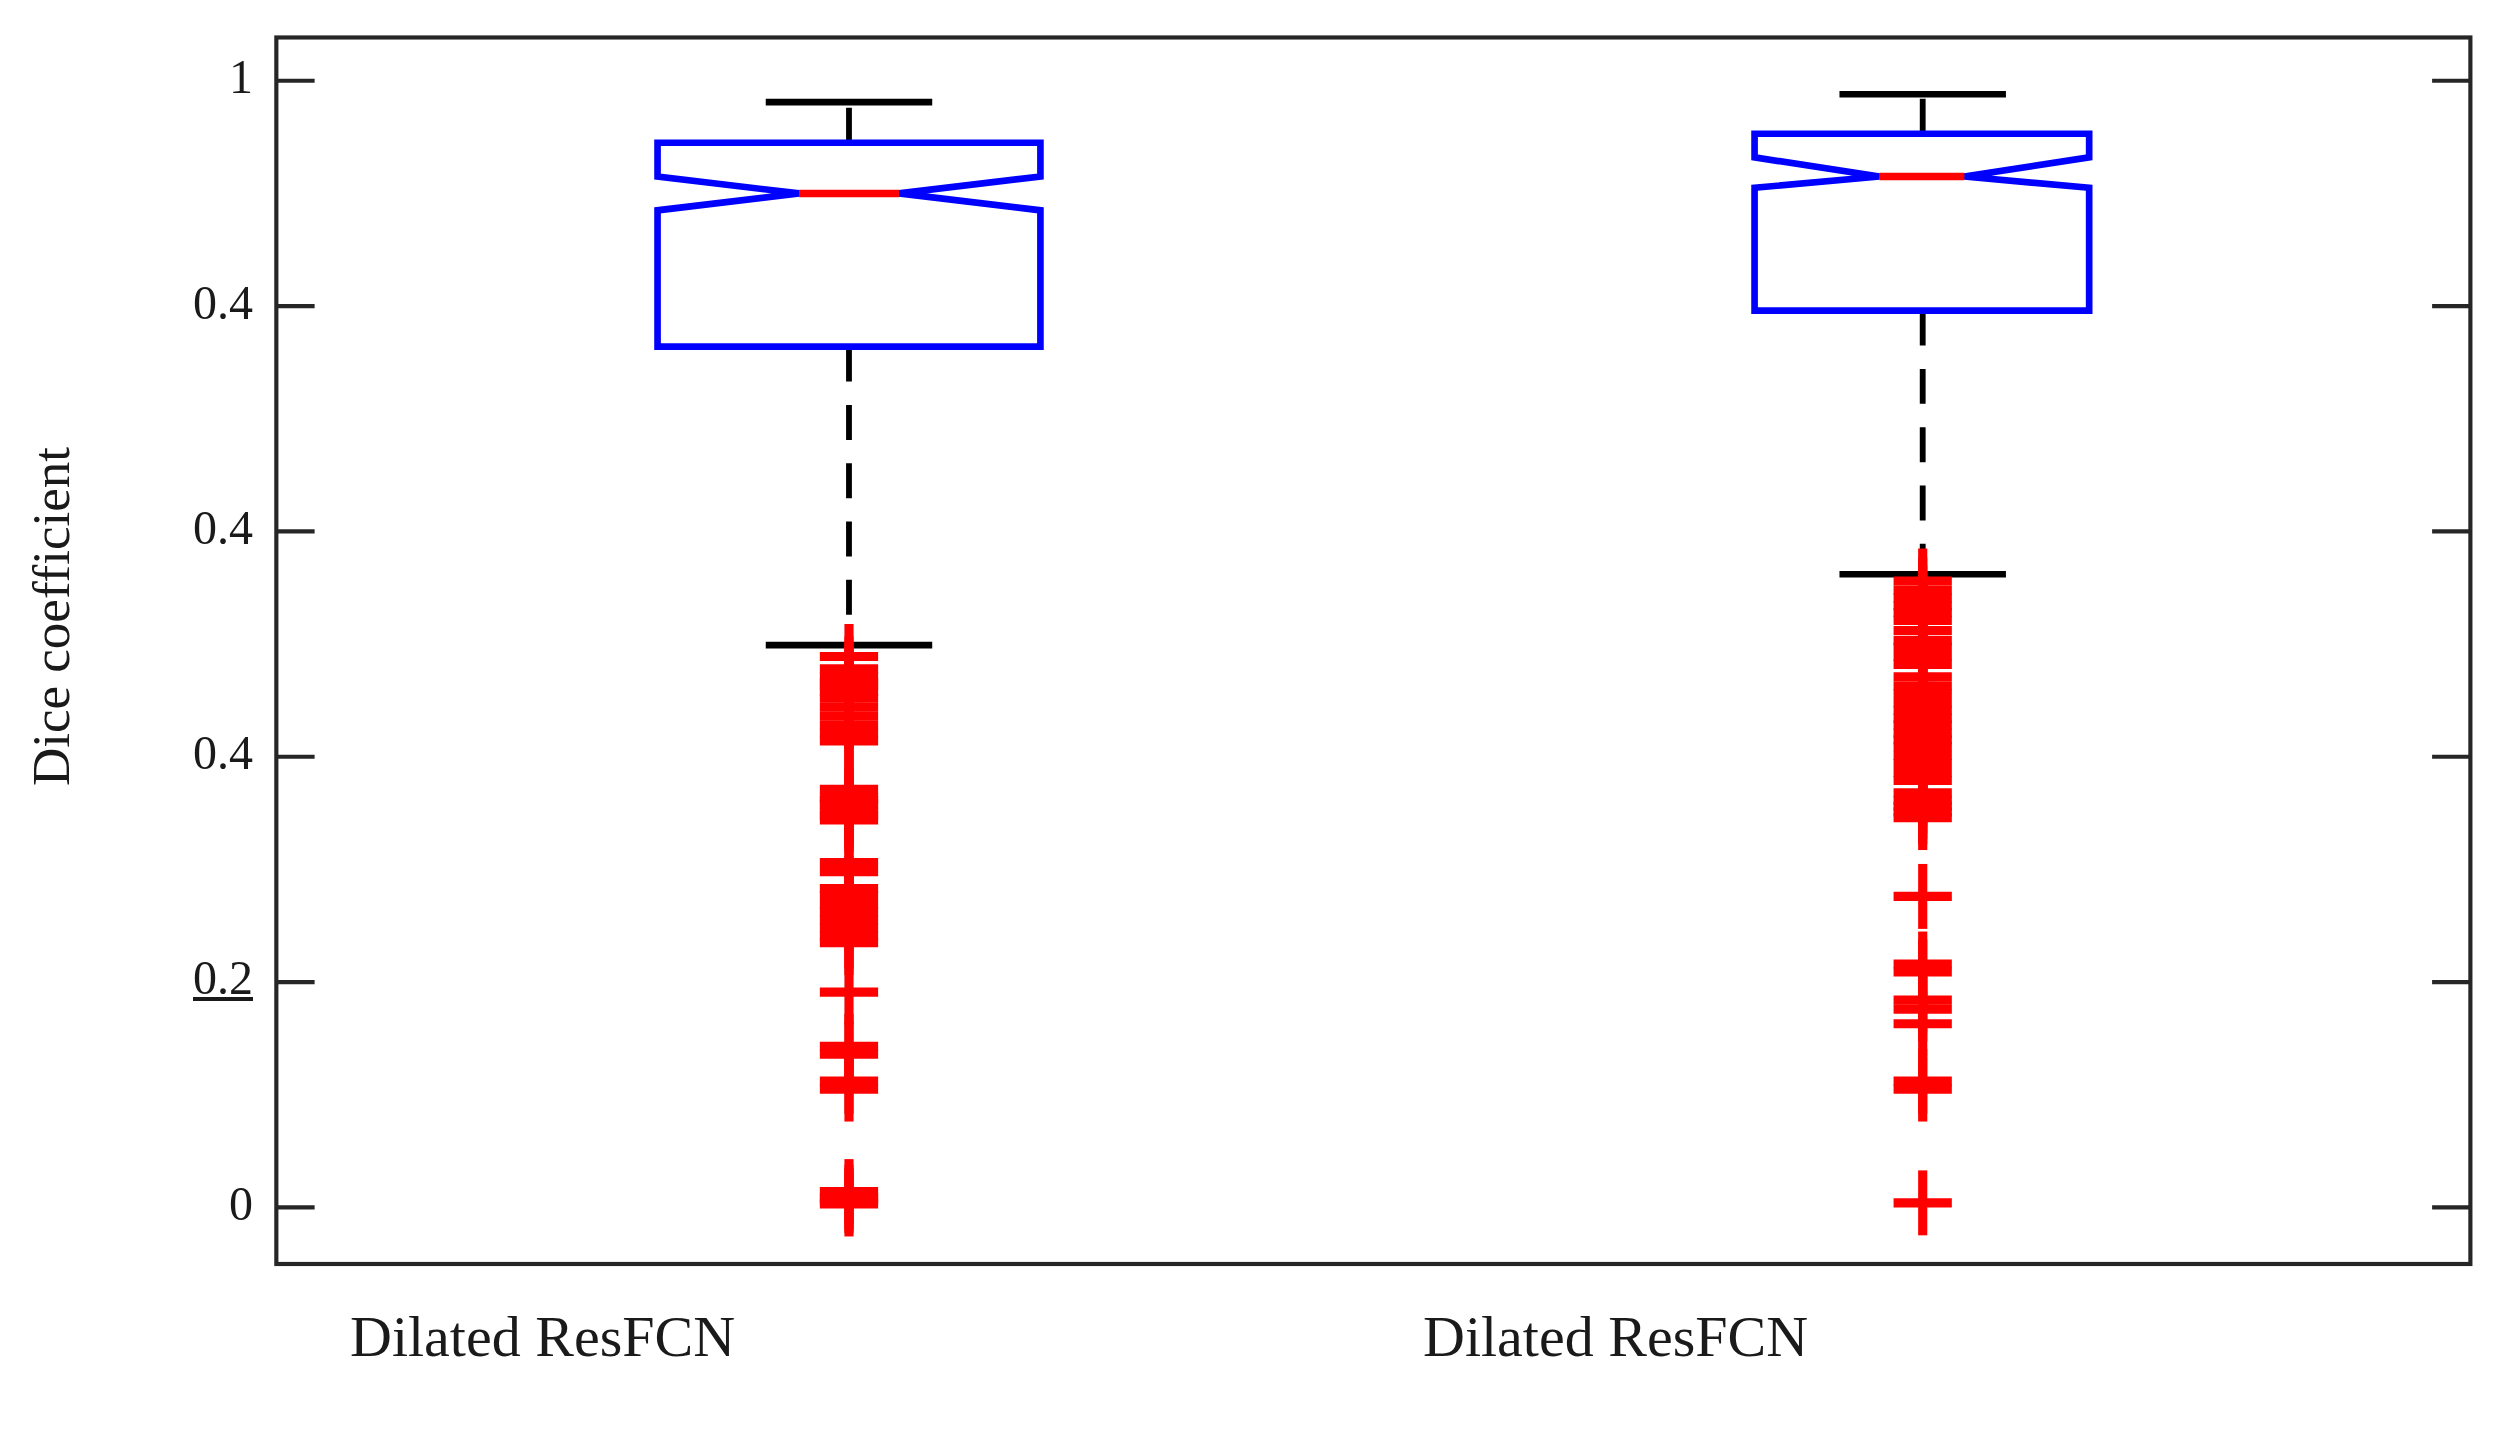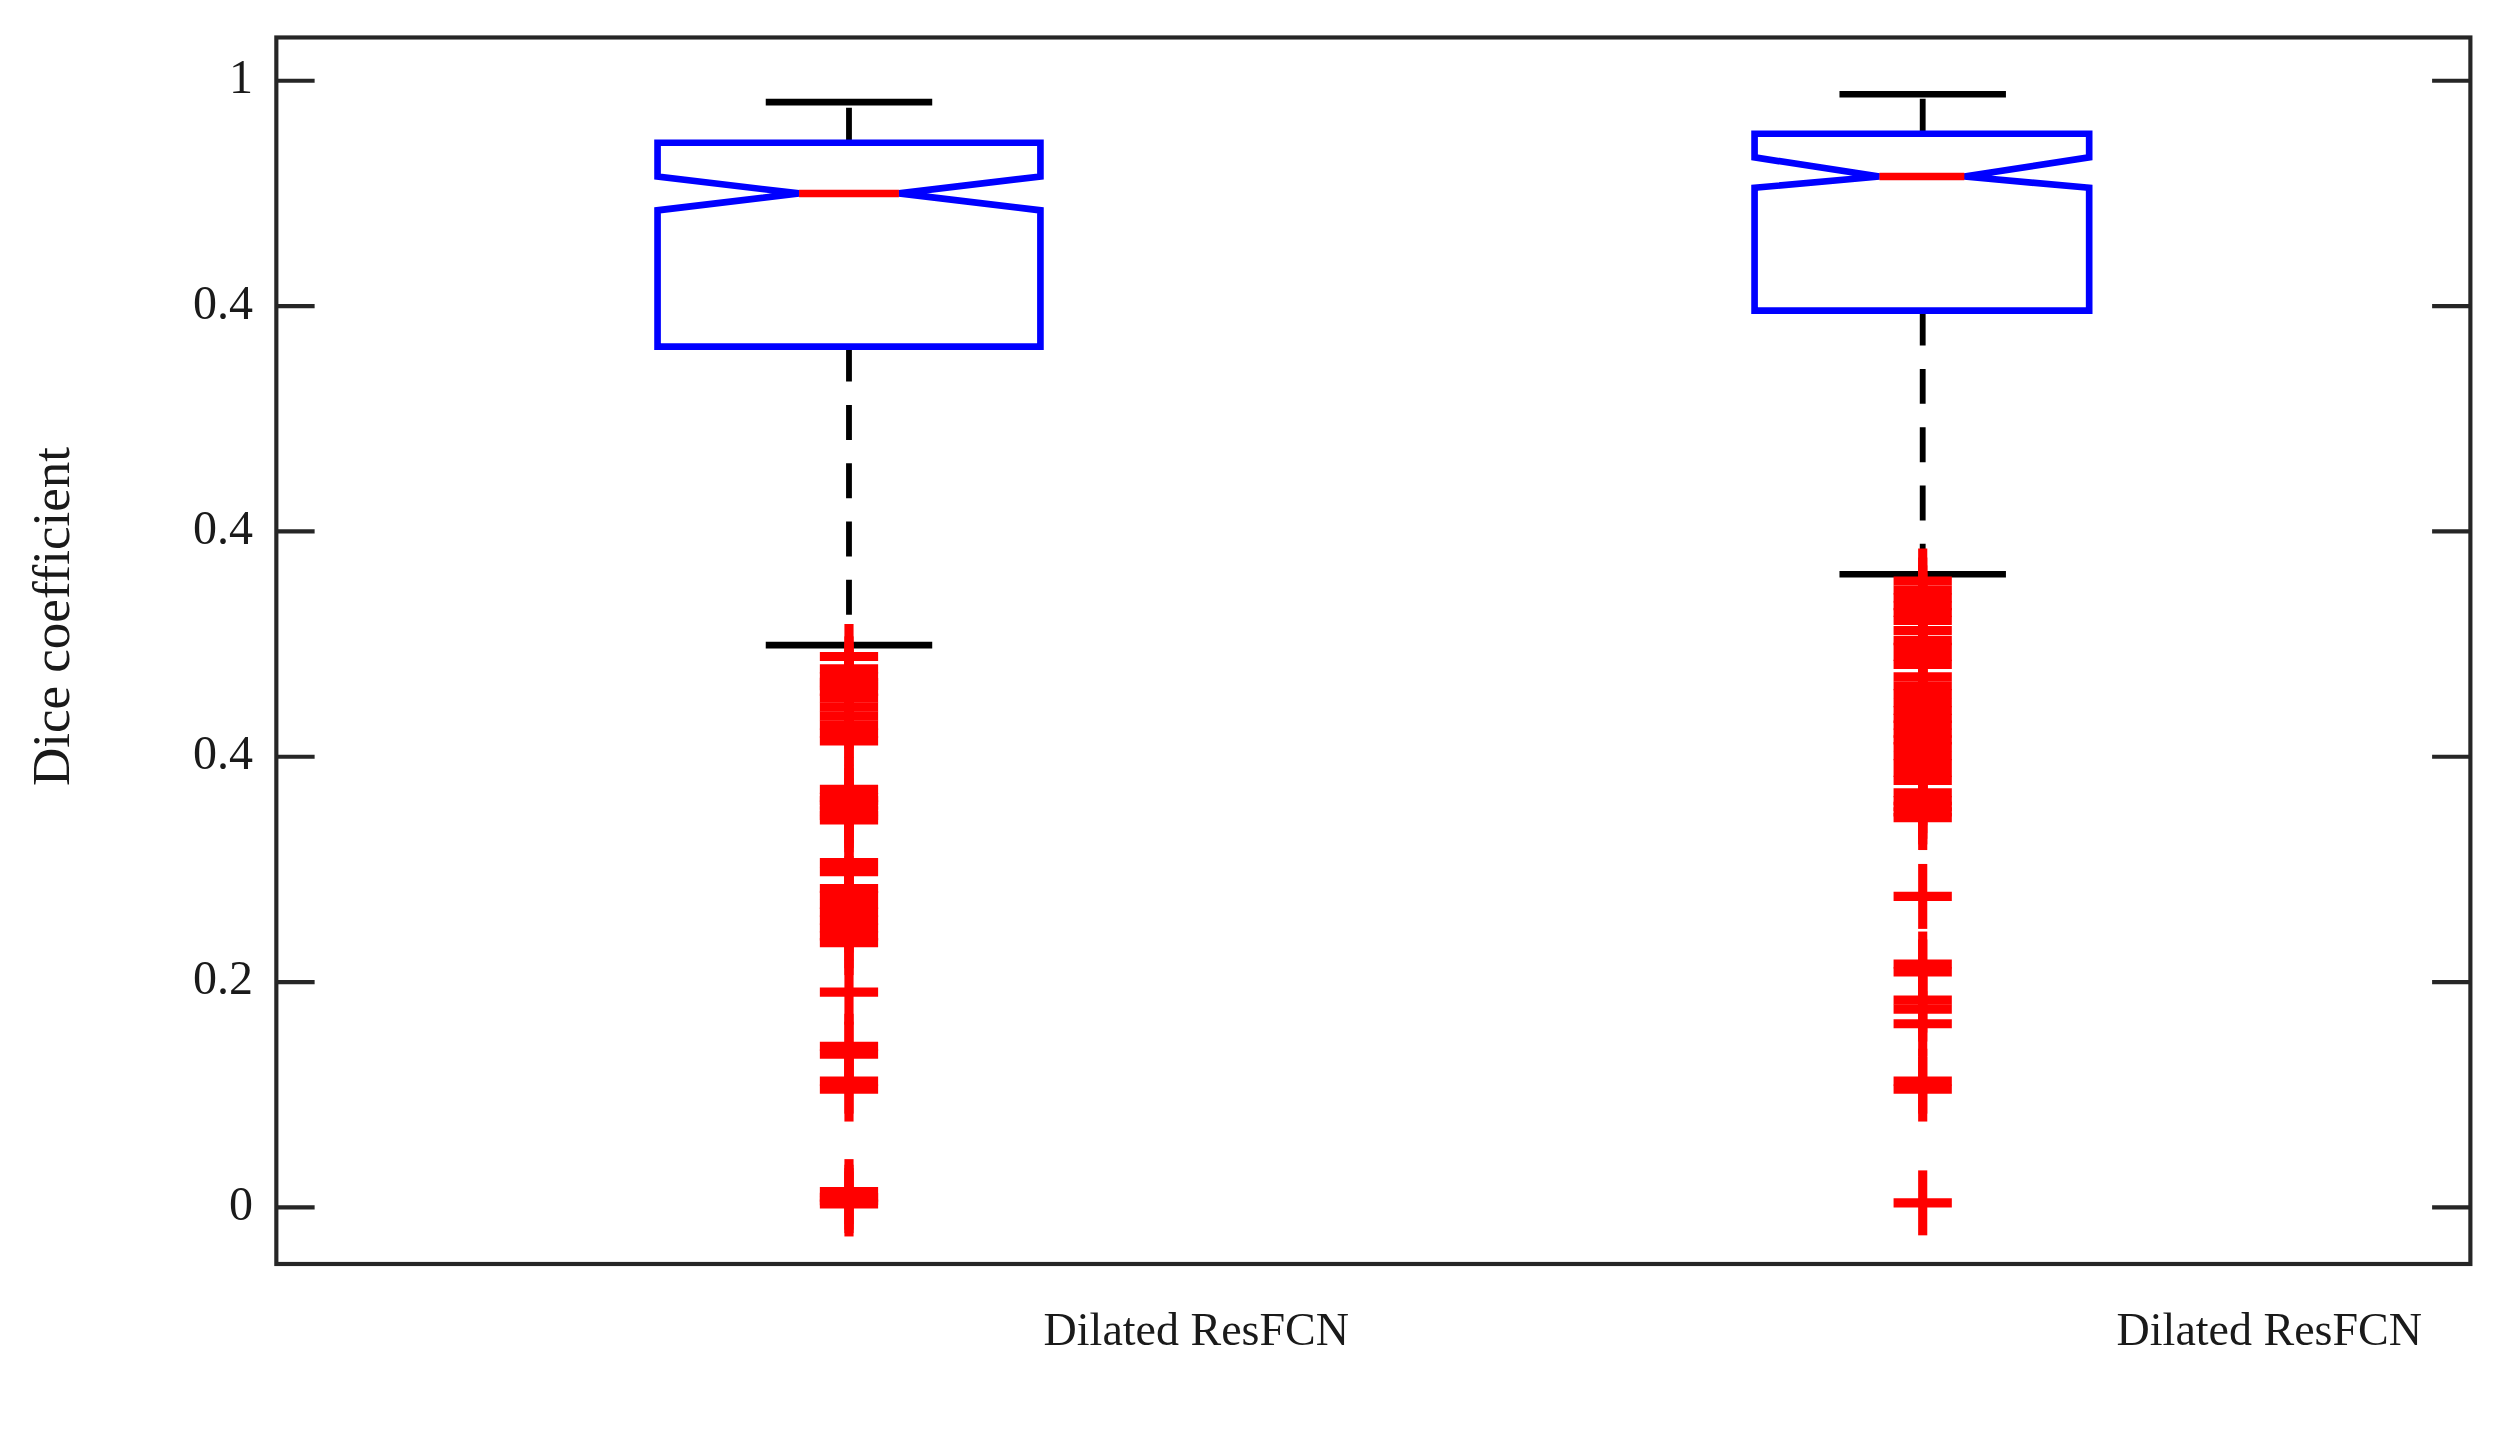--- a/index.html
+++ b/index.html
@@ -30,23 +30,23 @@
   .tick-label {
     position: absolute;
     font-size: 48px;
     color: #1a1a1a;
     text-align: right;
     white-space: nowrap;
     line-height: 1;
   }
   .xcat-label {
     position: absolute;
-    font-size: 46px;
+    font-size: 58px;
     color: #1a1a1a;
-    text-align: right;
+    text-align: left;
     white-space: nowrap;
     line-height: 1.22;
   }
   .xcat-label .l2 { display: block; }
   #ylabel-wrap {
     position: absolute;
     left: -258px;
     top: 583px;
     width: 633px;
     height: 67px;
@@ -252,21 +252,21 @@
         <line x1="2275" y1="1444.588" x2="2345" y2="1444.588" stroke="#ff0000" stroke-width="11"></line>
         <line x1="2310" y1="1405.588" x2="2310" y2="1483.588" stroke="#ff0000" stroke-width="11"></line>
       </g>
     </svg>
 
   <div id="ytick-labels">
       <div class="tick-label" style="right: 2259px; top: 53px;">1</div>
       <div class="tick-label" style="right: 2259px; top: 279px;">0.4</div>
       <div class="tick-label" style="right: 2259px; top: 504px;">0.4</div>
       <div class="tick-label" style="right: 2259px; top: 729px; margin-left: 28px;">0.4</div>
-      <div class="tick-label" style="right: 2259px; top: 954px;">0.2</div>
+      <div class="tick-label" style="right: 2259px; top: 954px; text-decoration: underline;">0.2</div>
       <div class="tick-label" style="right: 2259px; top: 1180px;">0</div>
     </div>
   <div id="xcat-labels">
       <div class="xcat-label" style="left: 350px; width: 999px; top: 1302px;"><span>Dilated ResFCN</span></div>
       <div class="xcat-label" style="left: 1423px; width: 999px; top: 1302px;"><span>Dilated ResFCN</span></div>
     </div>
 
   <div id="ylabel-wrap">
     <span id="ylabel">Dice coefficient</span>
   </div>

